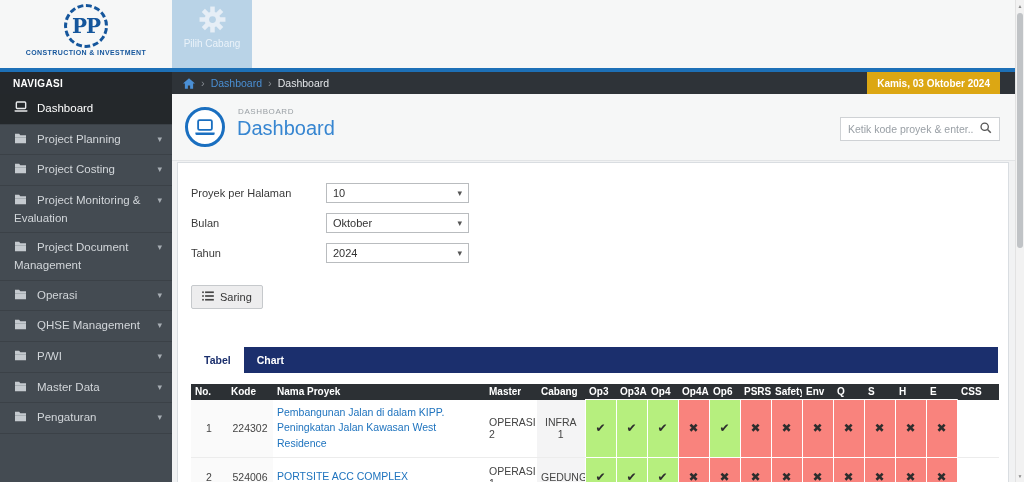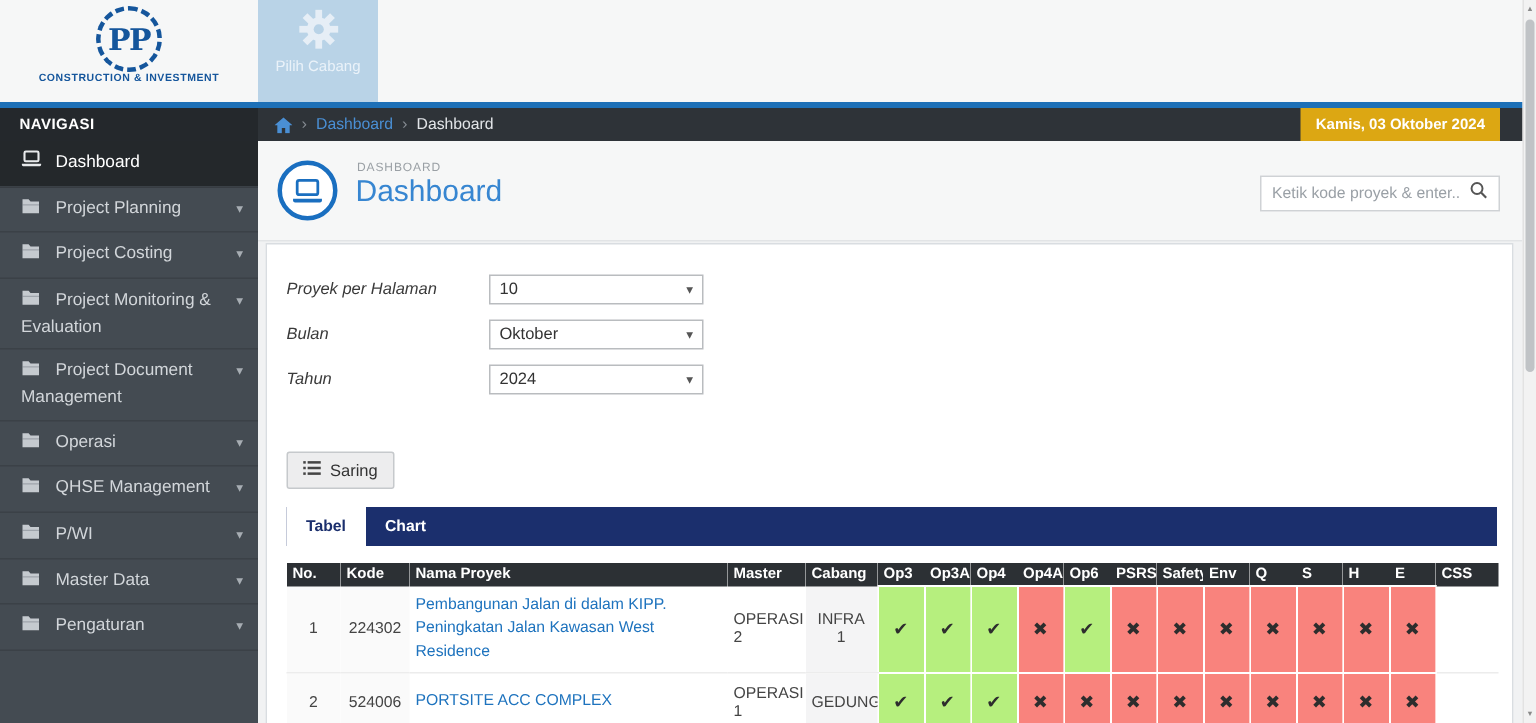--- a/index.html
+++ b/index.html
@@ -56,31 +56,31 @@
   .search-box { position:absolute; right:15px; top:23px; width:160px; height:24px; background:#fff;
     border:1px solid #cfd2d5; display:flex; align-items:center; padding:0 7px; }
   .search-box input { flex:1; border:0; outline:none; font-size:10.5px; color:#555; min-width:0;
     font-family:"Liberation Sans","DejaVu Sans",sans-serif; background:transparent; }
   .search-box input::placeholder { color:#9aa0a6; }
 
   .card { position:absolute; top:68px; left:5px; right:6px; bottom:-20px; background:#fff;
     border:1px solid #d9dde1; padding:20px 10px 0 13px; }
 
   .f-row { display:flex; align-items:center; height:20px; margin-bottom:10px; }
-  .f-label { width:135px; font-size:11px; color:#3a3a3a;font-style:italic; }
+  .f-label { width:135px; font-size:11px; color:#3a3a3a; }
   .f-select { width:143px; height:20px; border:1px solid #b9bcbf; background:#fff; display:flex;
     align-items:center; padding:0 6px; position:relative; }
   .f-value { font-size:11px; color:#333; flex:1; }
   .f-caret { font-size:9px; color:#555; }
 
-  .saring-btn { margin-top:28px; display:inline-flex; align-items:center; gap:6px;
+  .saring-btn { margin-top:12px; display:inline-flex; align-items:center; gap:6px;
     border:1px solid #c6c9cc; background:#ededee; padding:5px 10px; font-size:11px; color:#333;
     border-radius:2px; }
 
-  .tab-bar { margin-top:12px; height:26px; background:var(--navy); display:flex;text-align:center; }
+  .tab-bar { margin-top:38px; height:26px; background:var(--navy); display:flex;text-align:center; }
   .tab { height:26px; line-height:26px; padding:0 13px; font-size:10.5px; font-weight:bold; color:#fff; }
   .tab.active { background:#fff; color:var(--navy); }
 
   .table-wrap { margin-top:11px; }
   table { border-collapse:collapse; table-layout:fixed; width:808px; }
   thead th { background:var(--table-head-bg); color:#fff; font-size:10px; font-weight:bold;
     text-align:left; padding:2px 4px; overflow:hidden; white-space:nowrap; }
   tbody td { font-size:10.5px; color:#444; padding:5px 4px; border-bottom:1px solid #ececec;
     vertical-align:middle; overflow:hidden; }
   tbody tr { height:40px; }

